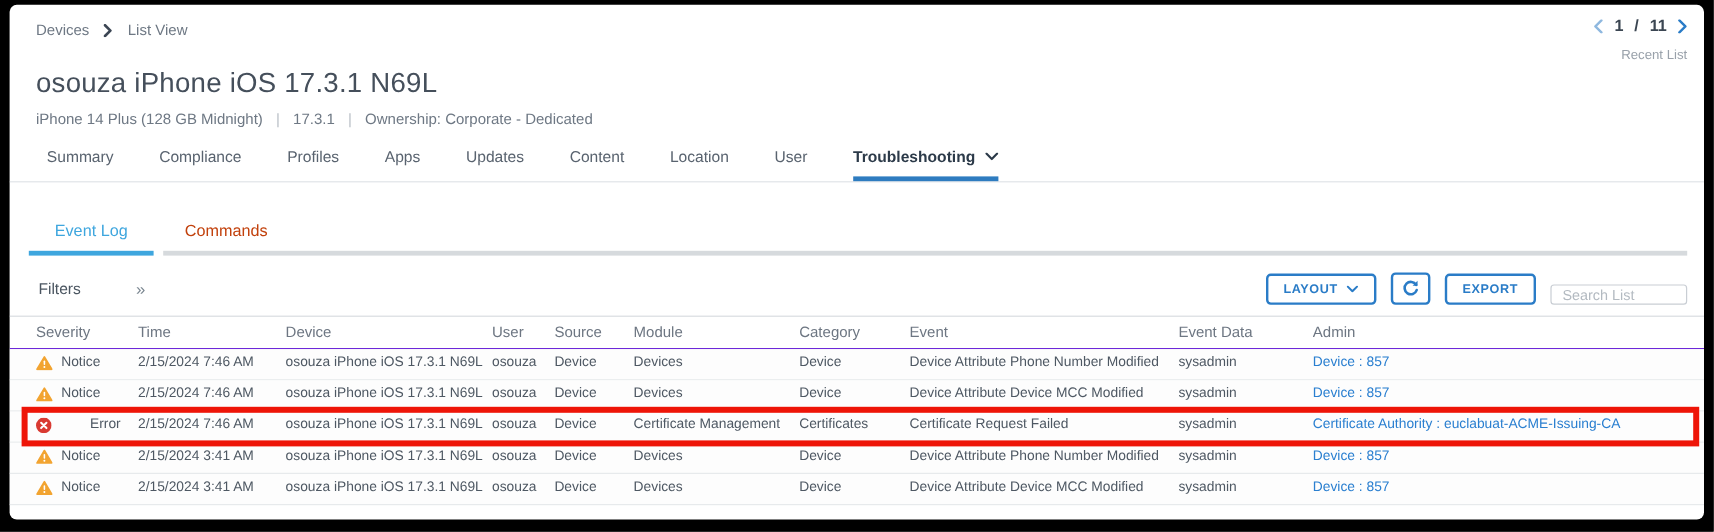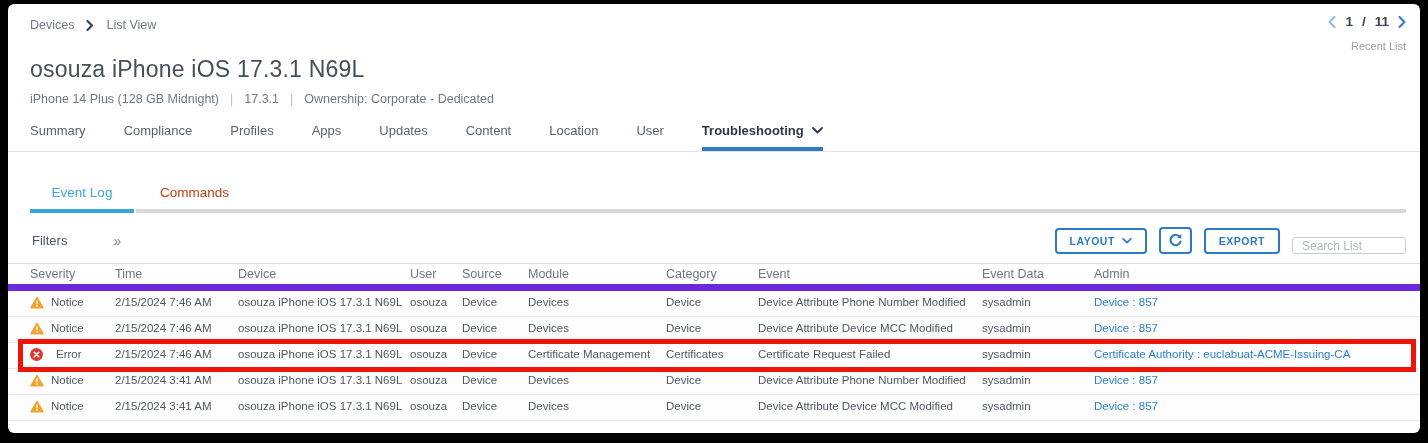--- a/index.html
+++ b/index.html
@@ -25,54 +25,54 @@
   .title { font-size:23px; color:#454f5b; font-weight:400; letter-spacing:.2px; }
   .btn-group { display:flex; margin-right:2px; }
   .btn { border:2px solid #2a7cc7; color:#2a7cc7; background:#fff; cursor:pointer;
          font-family:inherit; font-size:10.5px; font-weight:700; letter-spacing:.5px;
          padding:5px 15px; margin-left:-2px; display:flex; align-items:center; gap:7px; }
   .btn:first-child { border-radius:4px 0 0 4px; margin-left:0; }
   .btn:last-child  { border-radius:0 4px 4px 0; }
   .subtitle { display:flex; align-items:center; gap:11px; margin-top:9px; font-size:12.5px; color:#6e7884; }
   .pipe { color:#b9bfc6; }
   
-  .tabs-wrap { border-bottom:1px solid #e0e4e8; margin-top:17px; padding-left:22px; }
+  .tabs-wrap { border-bottom:1px solid #e0e4e8; margin-top:17px; padding-left:31px; }
   .tabs { display:flex; gap:38px; }
   .tab { font-size:13px; color:#59636f; padding-bottom:13px; display:flex; align-items:center; gap:8px; cursor:pointer; }
   .tab.active { color:#2c3a49; font-weight:700; border-bottom:4px solid #2e7cc0; padding-bottom:9px; }
   .chev { display:block; }
   
-  .subtabs { display:flex; margin-top:33px; padding-left:22px; position:relative; }
+  .subtabs { display:flex; margin-top:33px; padding-left:16px; position:relative; }
   .subtab { font-size:13.5px; padding:0 14px 13px; text-align:center; cursor:pointer; }
   .subtab.active { color:#3ea6de; border-bottom:4px solid #3ea6de; padding-bottom:9px; min-width:104px; }
   .subtab.inactive { color:#c2410c; padding:0 26px 13px; }
   .subtab-track { position:absolute; bottom:0; left:128px; right:14px; height:4px; background:#d6dadd; }
   
   .toolbar-row { display:flex; justify-content:space-between; align-items:center;
                  margin-top:14px; padding:0 14px 9px 24px; }
   .filters { display:flex; align-items:center; gap:46px; font-size:13px; color:#4a5560; }
   .dbl-chev { color:#7b8791; font-size:14px; cursor:pointer; }
   .controls { display:flex; align-items:flex-end; gap:12px; }
   .ctl-btn { border:2px solid #2a7cc7; color:#2a7cc7; background:#fff; cursor:pointer;
              border-radius:4px; font-family:inherit; font-size:10.5px; font-weight:700;
              letter-spacing:.5px; padding:5px 13px; display:flex; align-items:center; gap:7px; }
   .refresh-btn { padding:4px 7px; }
   .search-input { width:114px; height:17px; border:1px solid #c9ced4; border-radius:3px;
                   padding:0 9px; font-family:inherit; font-size:12px; color:#555; outline:none; }
   .search-input::placeholder { color:#b3bac1; }
   
-  .thead { display:flex; align-items:center; border-top:1px solid #d9dde0; border-bottom:7px solid #6d28d9;
+  .thead { display:flex; align-items:center; border-top:1px solid #d9dde0; border-bottom:1px solid #6d28d9;
            padding:0 10px 0 22px; height:28px; font-size:12.5px; color:#6d7682; }
   .trow { display:flex; align-items:center; height:26px; border-bottom:1px solid #e7eaec;
           padding:0 10px 3px 22px; font-size:11.5px; color:#4e5863; position:relative; background:#fdfdfd; }
   .cell, .hc { flex-shrink:0; overflow:hidden; white-space:nowrap; padding-right:8px; }
   .c0{width:85px} .c1{width:123px} .c2{width:172px} .c3{width:52px} .c4{width:66px}
   .c5{width:138px} .c6{width:92px} .c7{width:224px} .c8{width:112px} .c9{flex:1}
   .sev { display:flex; align-items:center; gap:7px; }
-  .err-label { margin-left:6px; }
+  .err-label { margin-left:25px; }
   .link { color:#2a7fd0; cursor:pointer; }
   .highlight { position:absolute; left:10px; right:4px; top:-4px; bottom:-4px;
                border:5px solid #ee1508; z-index:5; pointer-events:none; }
 </style>
 </head>
 <body>
 
 <div class="app">
 
   <div class="header">

